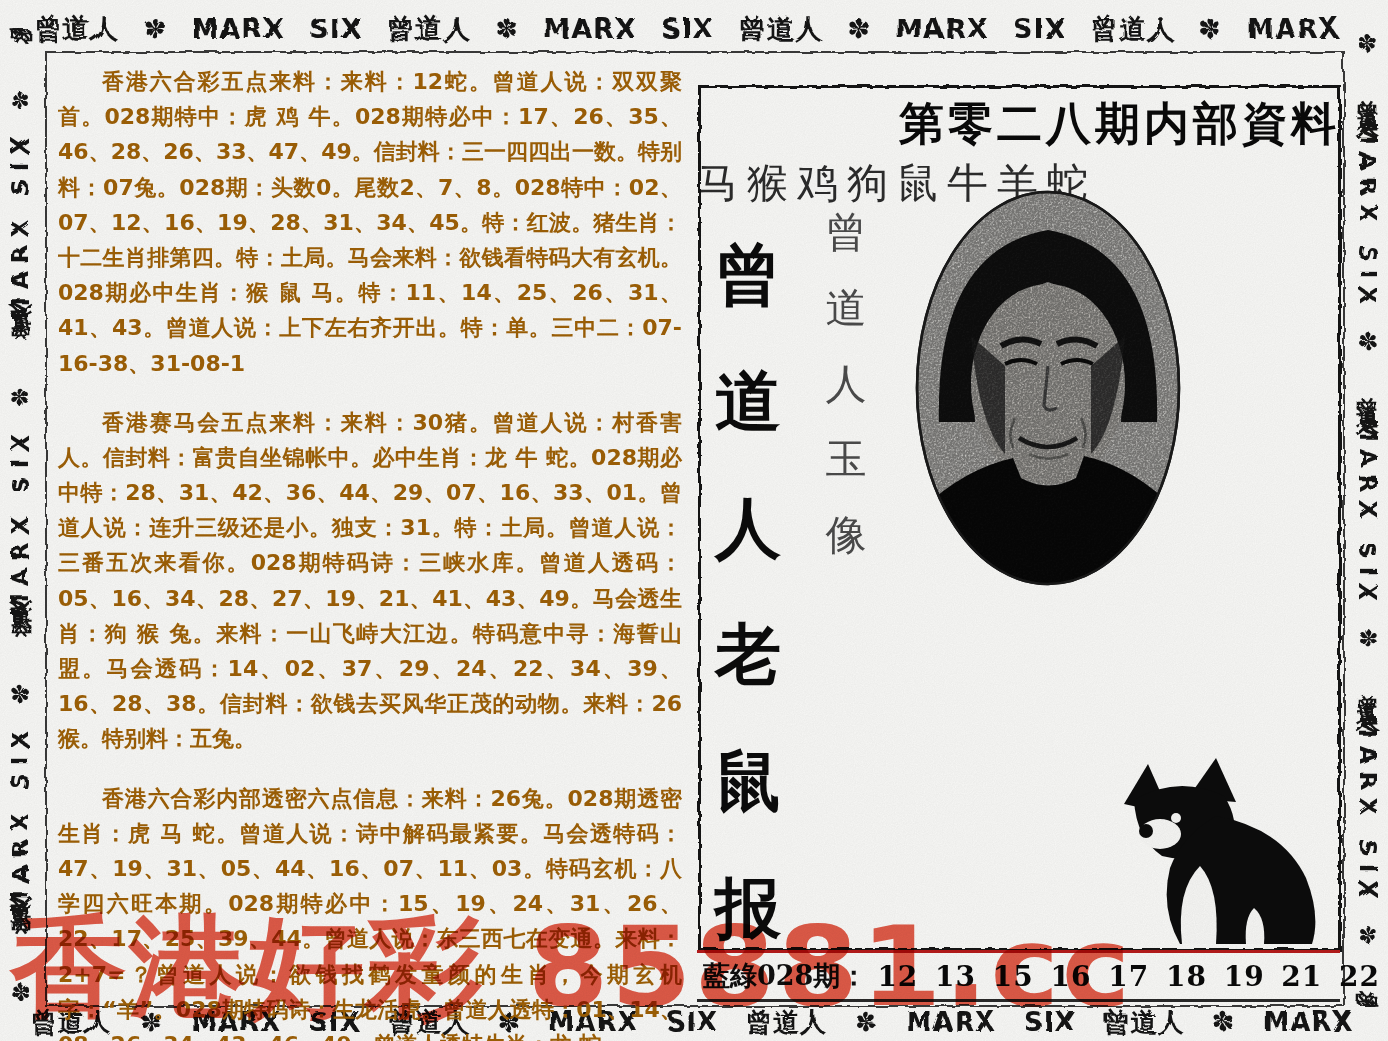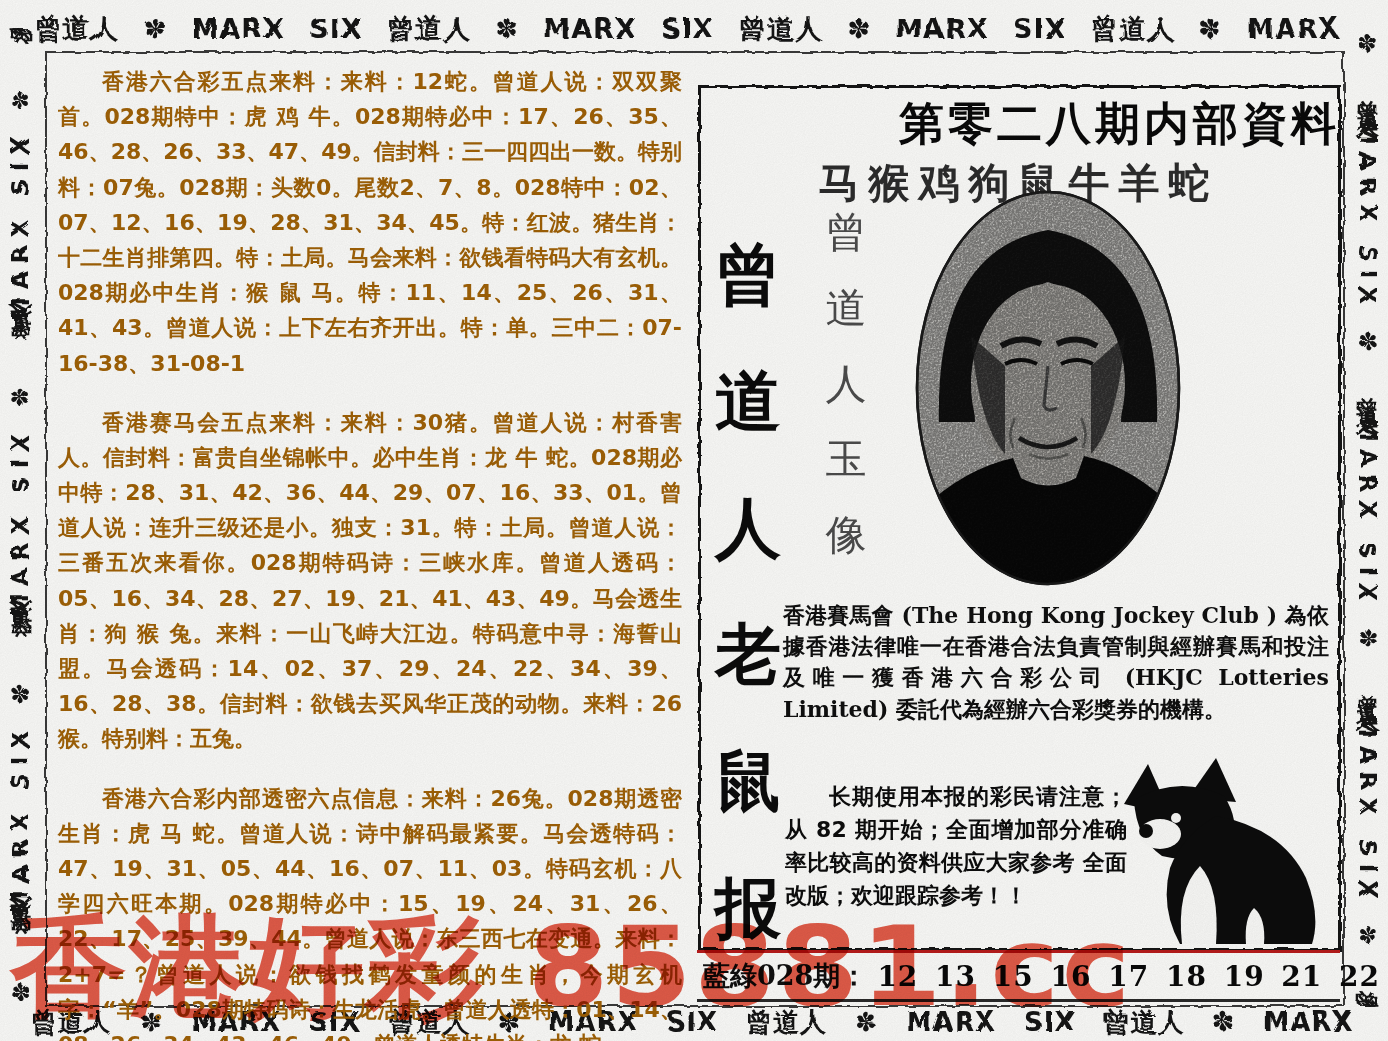--- a/index.html
+++ b/index.html
@@ -52,21 +52,21 @@
   
   .panel{
     position:absolute;left:697px;top:84px;width:643px;height:866px;box-sizing:border-box;
   }
   .panel-border{position:absolute;inset:0;border:3px solid #121212;filter:url(#roughen);pointer-events:none;}
   .panel-title{
     margin-top:10px;text-align:right;font-size:45px;font-weight:900;
     letter-spacing:4px;color:#0a0a0a;white-space:nowrap;
   }
   .panel-subtitle{
-    text-align:center;font-size:41px;font-weight:700;letter-spacing:9px;
+    font-size:41px;font-weight:400;letter-spacing:9px;
     color:#2d2d2d;white-space:nowrap;margin-top:2px;
   }
   .masthead{
     position:absolute;left:8px;top:158px;height:700px;width:86px;
     display:flex;flex-direction:column;justify-content:space-between;align-items:center;
     font-size:66px;font-weight:900;color:#0c0c0c;line-height:1;
   }
   .statue-label{
     position:absolute;left:124px;top:128px;height:344px;width:50px;
     display:flex;flex-direction:column;justify-content:space-between;align-items:center;
@@ -187,22 +187,20 @@
         <path d="M172,232 Q180,248 174,262" stroke="#8a8a86" stroke-width="2.5" fill="none"></path>
         <path d="M110,252 Q139,270 168,252" stroke="#2d2d2d" stroke-width="4.5" fill="none"></path>
         <path d="M120,268 Q139,277 159,268" stroke="#9a9a95" stroke-width="2.5" fill="none"></path>
         <path d="M4,404 L4,332 Q50,284 104,272 L112,292 Q139,307 167,292 L175,270 Q230,282 274,332 L274,404 Z" fill="#0f0f0f"></path>
         <rect x="0" y="0" width="278" height="404" filter="url(#photoGrain)" fill="#222" opacity="0.5"></rect>
       </g>
       <ellipse cx="139" cy="202" rx="131" ry="196" fill="none" stroke="#1b1b1b" stroke-width="2.5"></ellipse>
     </svg>
   </div>
 
-  <div class="jockey-text">香港賽馬會 (The Hong Kong Jockey Club ) 為依據香港法律唯一在香港合法負責管制與經辦賽馬和投注及唯一獲香港六合彩公司 (HKJC Lotteries Limited) 委託代為經辦六合彩獎券的機構。</div>
-  <div class="notice-text">长期使用本报的彩民请注意；从 82 期开始；全面增加部分准确率比较高的资料供应大家参考 全面改版；欢迎跟踪参考！！</div>
 
   <div class="dog">
     <svg width="206" height="188" viewBox="0 0 206 188">
       <path d="M30,6 L52,56 L6,46 Z" fill="#0d0d0d"></path>
       <path d="M98,0 L118,44 L70,40 Z" fill="#0d0d0d"></path>
       <path d="M16,42 Q60,16 106,38 Q122,62 114,88 Q82,108 44,98 Q18,80 16,42 Z" fill="#0d0d0d"></path>
       <ellipse cx="42" cy="76" rx="21" ry="15" fill="#fbfbf9"></ellipse>
       <circle cx="28" cy="73" r="7" fill="#0d0d0d"></circle>
       <circle cx="58" cy="60" r="5" fill="#fbfbf9"></circle>
       <path d="M98,58 Q164,70 188,120 Q203,158 194,186 L62,186 Q42,150 52,110 Q64,78 98,58 Z" fill="#0d0d0d"></path>

